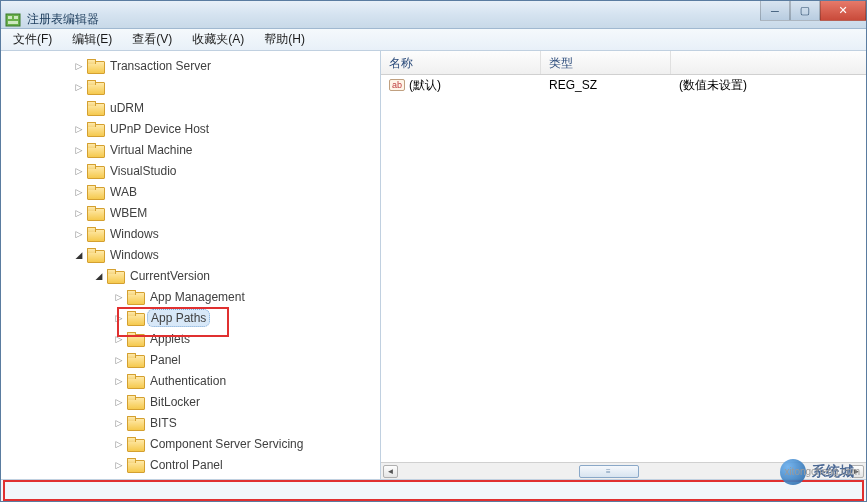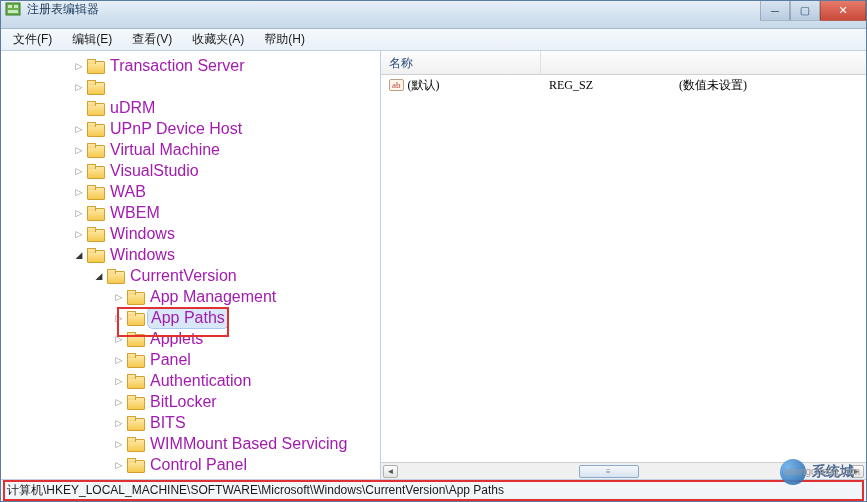--- a/index.html
+++ b/index.html
@@ -19,21 +19,21 @@
     border: 1px solid #5a7ca0;
     background: #fff;
     display: flex;
     flex-direction: column;
     position: relative;
   }
   .titlebar {
     height: 28px;
     background: linear-gradient(to bottom, #e8f0f8 0%, #d5e3f0 50%, #c8d9e8 100%);
     display: flex;
-    align-items: flex-start;
+    align-items: flex-end;
     padding: 0 4px;
     border-bottom: 1px solid #a0b8d0;
     position: relative;
   }
   .titlebar-icon {
     width: 16px; height: 16px;
     margin-right: 6px;
   }
   .titlebar-title {
     flex: 1;
@@ -131,22 +131,22 @@
     content: "";
     position: absolute;
     left: 0; top: 0;
     width: 7px; height: 4px;
     background: linear-gradient(to bottom, #ffe9a8, #f5d580);
     border: 1px solid #d4a030;
     border-bottom: none;
     border-radius: 1px 1px 0 0;
   }
   .tree-label {
-    color: #a21caf;
-    font-size: 16px;
+    color: #404040;
+    font-size: 12px;
     padding: 1px 3px;
   }
   .tree-row.selected .tree-label {
     background: #d8e8f8;
     border: 1px dotted #7aa8d8;
     border-radius: 6px;
   }
   .highlight-box {
     position: absolute;
     border: 2px solid #e03030;
@@ -176,21 +176,20 @@
     display: flex;
     height: 20px;
     align-items: center;
   }
   .list-cell {
     padding: 2px 8px;
     font-size: 12px;
     display: flex;
     align-items: center;
     gap: 4px;
-    font-family: Liberation Serif, serif;
   }
   .val-icon {
     font-size: 9px;
     color: #c04040;
     border: 1px solid #c0a080;
     border-radius: 2px;
     padding: 0 2px;
     background: #fff5e8;
   }
   .hscroll {
@@ -392,39 +391,40 @@
           <div class="tree-row">
             <span class="indent" style="width: 112px;"></span>
             <span class="expander ">▷</span>
             <span class="folder-icon"></span>
             <span class="tree-label">BITS</span>
           </div>
           <div class="tree-row">
             <span class="indent" style="width: 112px;"></span>
             <span class="expander ">▷</span>
             <span class="folder-icon"></span>
-            <span class="tree-label">WIMMount Based Servicing</span>
+            <span class="tree-label">Component Server Servicing</span>
           </div>
           <div class="tree-row">
             <span class="indent" style="width: 112px;"></span>
             <span class="expander ">▷</span>
             <span class="folder-icon"></span>
             <span class="tree-label">Control Panel</span>
           </div>
           <div class="tree-row">
             <span class="folder-icon"></span>
             <span class="tree-label">Controls Folder</span>
           </div>
         </div>
       <div class="highlight-box" style="left:116px; top:256px; width:112px; height:30px;"></div>
     </div>
 
     <div class="list-pane">
       <div class="list-header">
         <div class="list-col-h" style="width:160px">名称</div>
+        <div class="list-col-h" style="width:130px">类型</div>
       </div>
       <div class="list-body">
         <div class="list-row">
           <div class="list-cell" style="width:160px">
             <span class="val-icon">ab</span>
             <span>(默认)</span>
           </div>
           <div class="list-cell" style="width:130px">REG_SZ</div>
           <div class="list-cell" style="flex:1">(数值未设置)</div>
         </div>
@@ -434,21 +434,20 @@
         <div class="track">
           <div class="thumb">≡</div>
         </div>
         <div class="arrow">►</div>
       </div>
     </div>
 
   </div>
 
   <div class="statusbar">
-    <span>计算机\HKEY_LOCAL_MACHINE\SOFTWARE\Microsoft\Windows\CurrentVersion\App Paths</span>
     <div class="status-highlight"></div>
   </div>
 
   <div class="watermark">
     <div class="logo"></div>
     <span>系统城</span>
   </div>
   <div class="sub" style="position:absolute; right:6px; bottom:24px; font-size:10px; color:#9a9a9a;">xitongcheng.com</div>
 
 </div>

